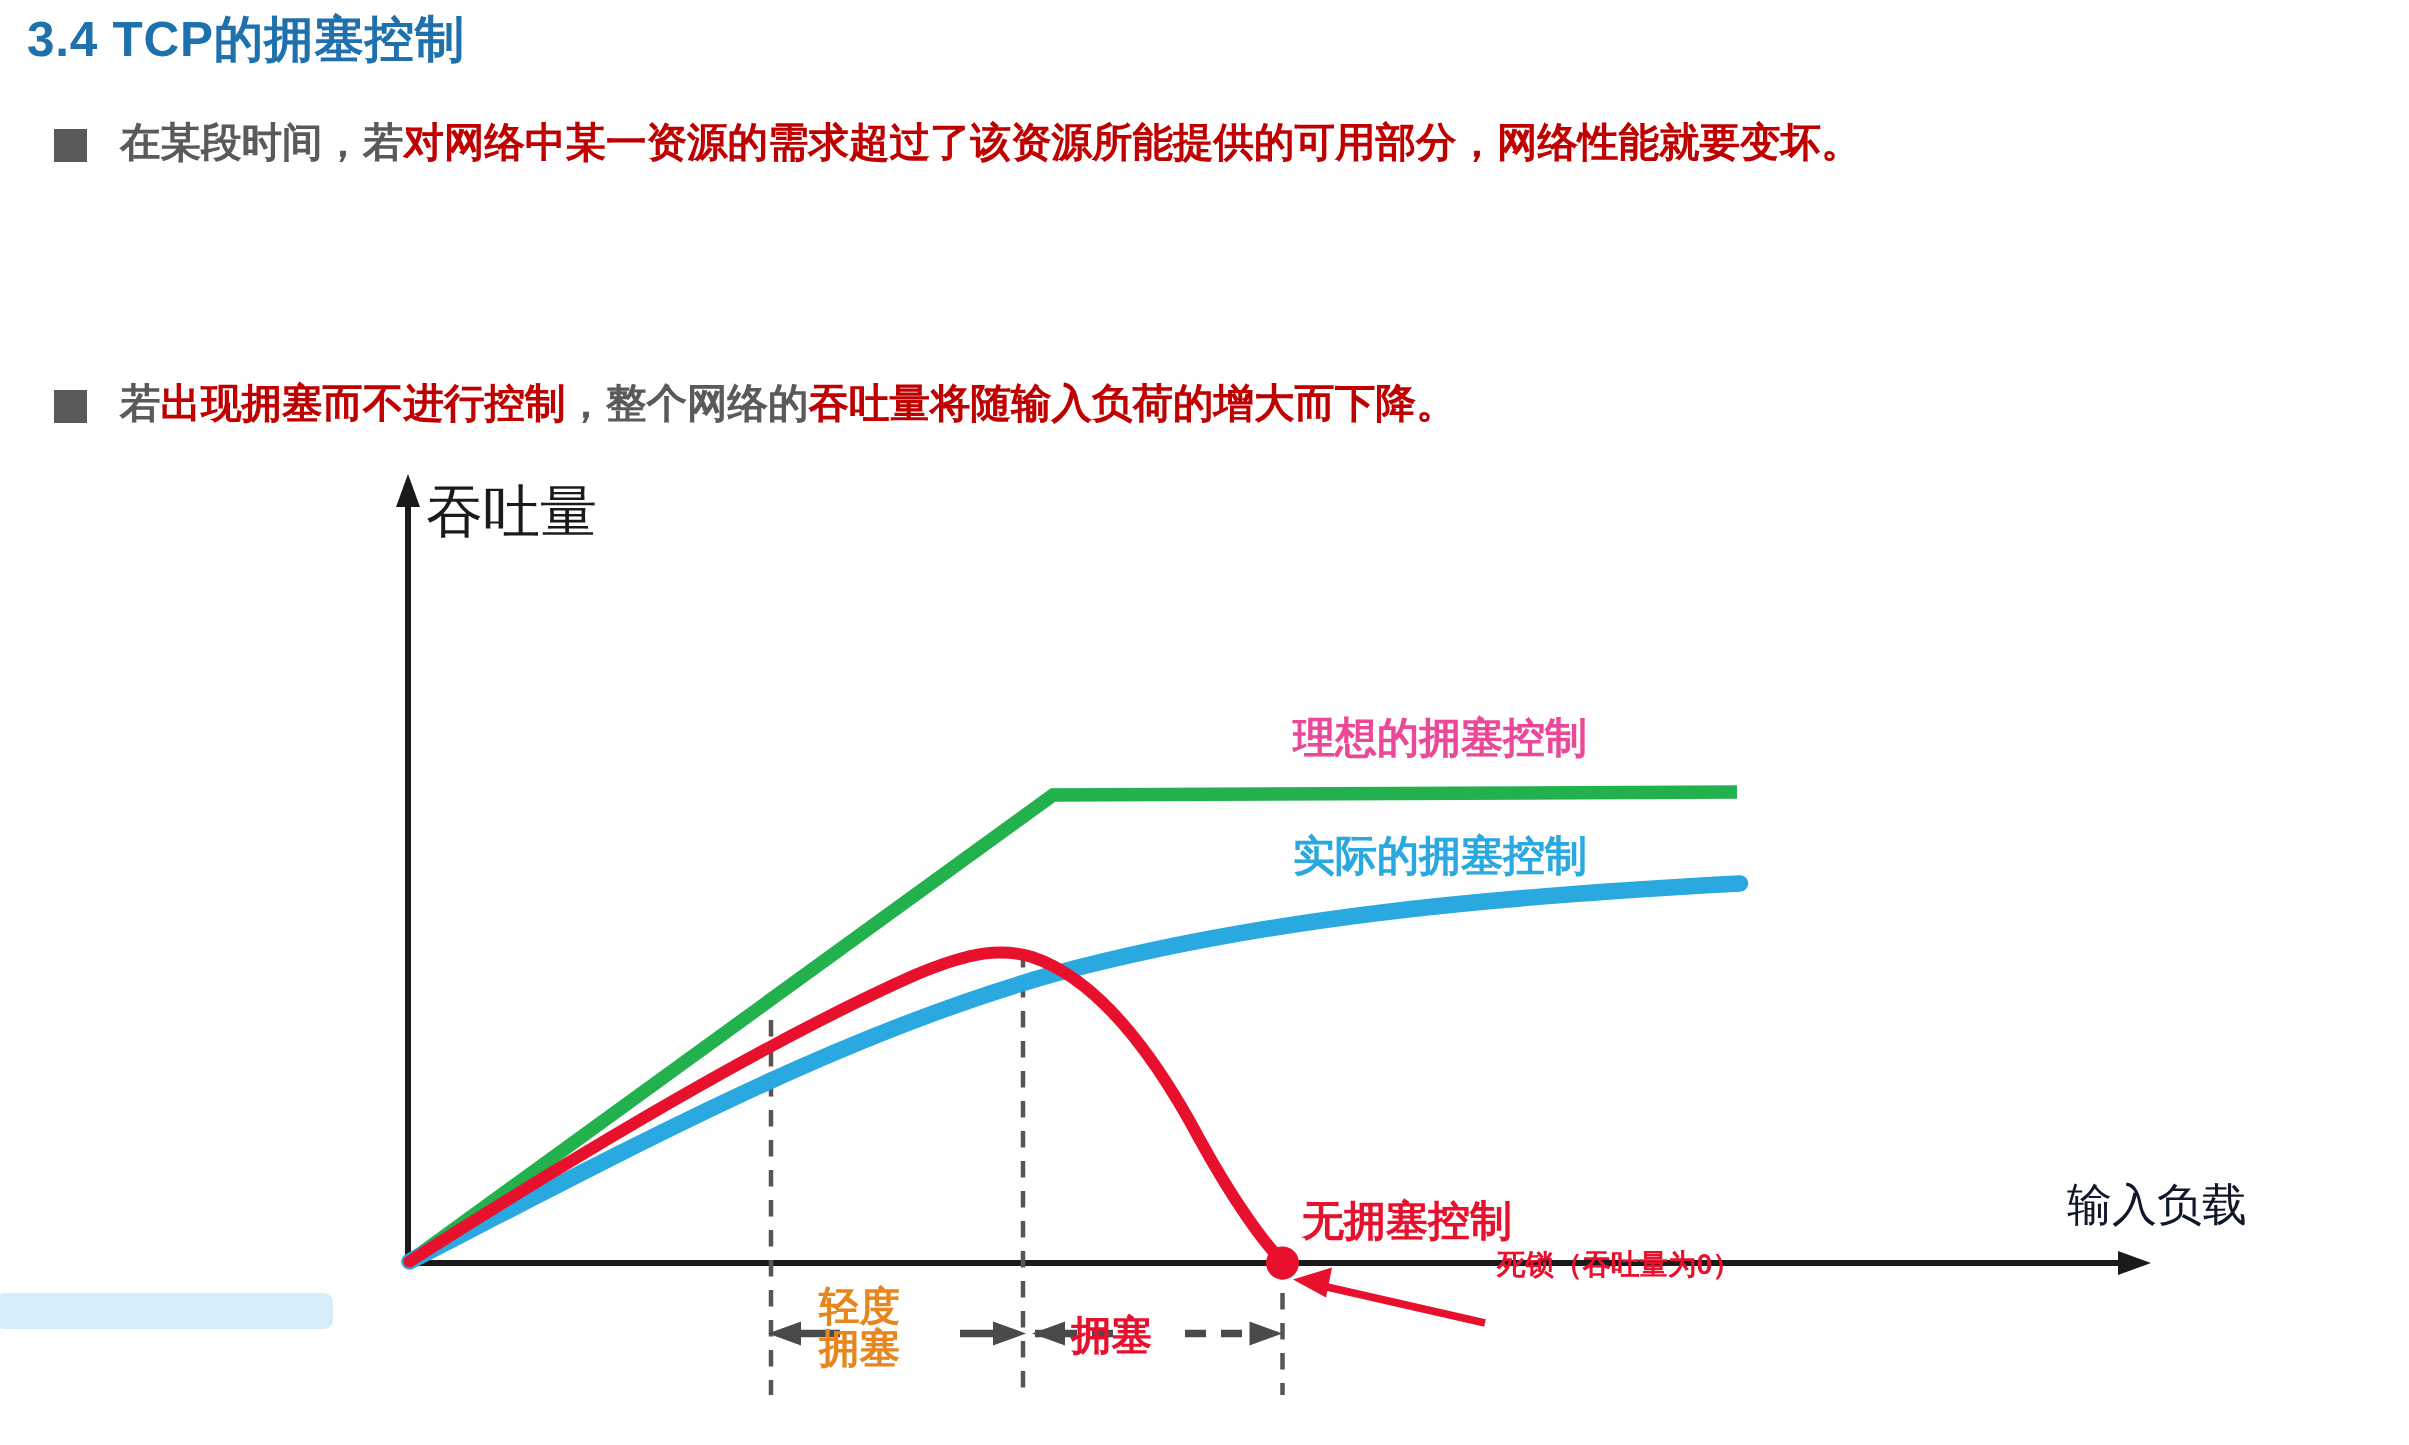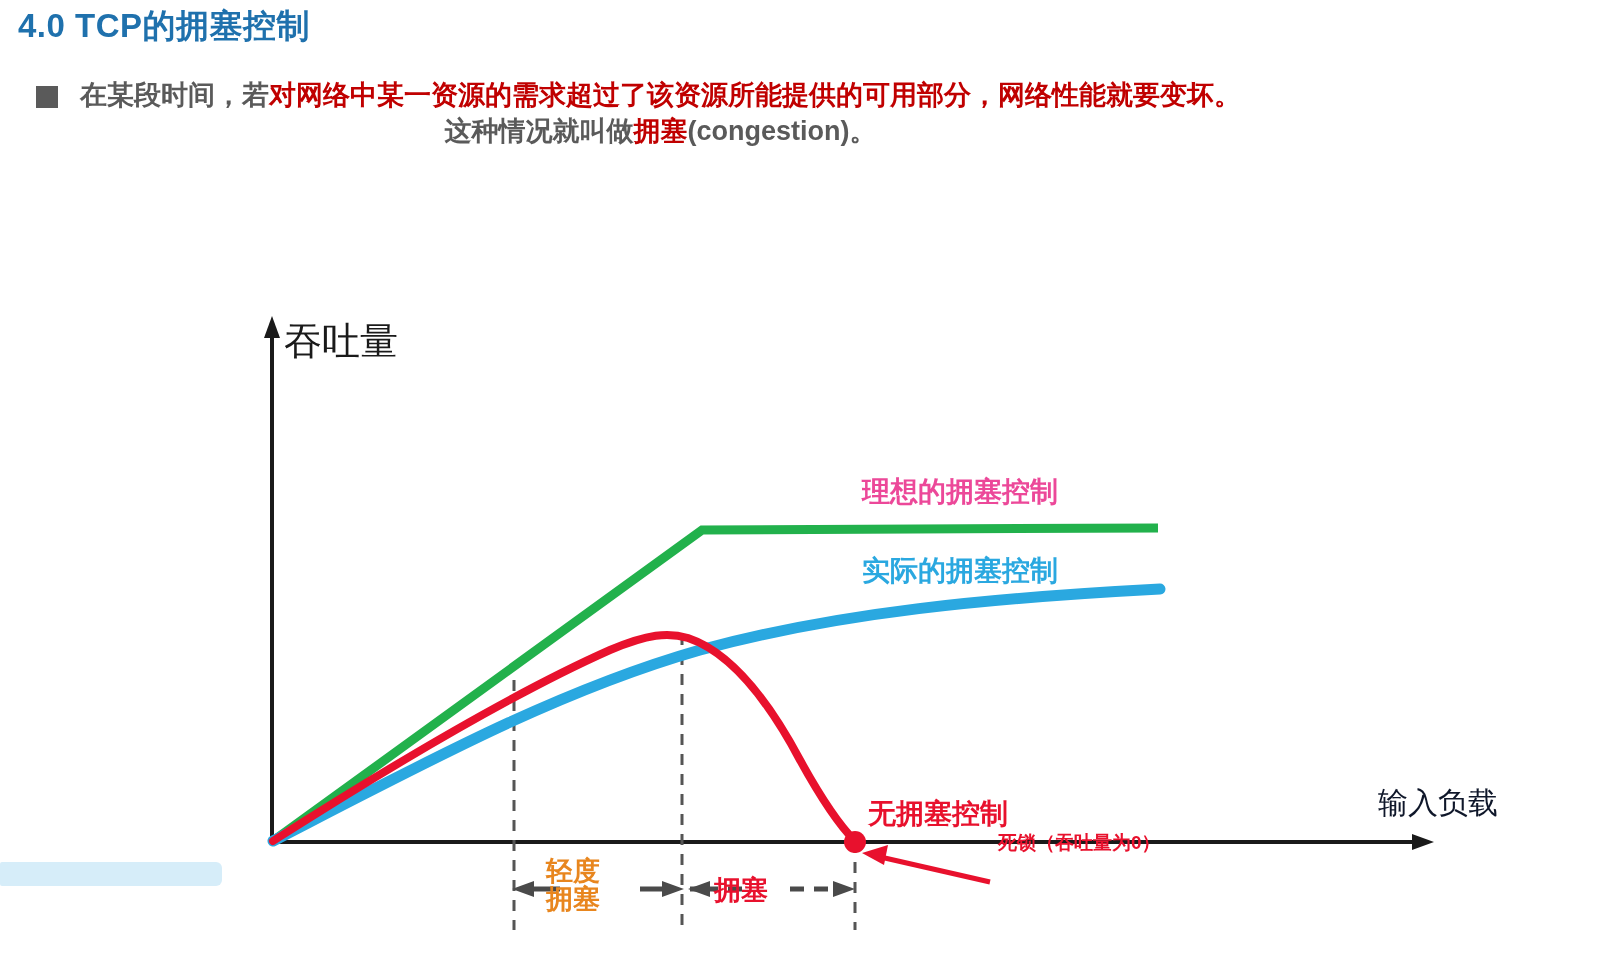--- a/index.html
+++ b/index.html
@@ -59,21 +59,21 @@
   .bullet-text {
     font-size: 27px;
     font-weight: bold;
     line-height: 1.32;
     color: #5a5a5a;
     white-space: nowrap;
   }
   .hl-red { color: #c00000; }
   .hl-dark { color: #5a5a5a; }
 
-  #bullet-1 { left: 36px; top: 78px; text-align: center; }
+  #bullet-1 { left: 36px; top: 78px; }
   #bullet-2 { left: 98px; top: 186px; }
   #bullet-3 { left: 36px; top: 252px; }
   #bullet-2 .bullet-text { font-size: 26px; font-weight: bold; color: #6e6e6e; }
 
   
   .deco-band {
     position: absolute;
     left: 0;
     top: 862px;
     width: 222px;
@@ -139,31 +139,36 @@
     top: 872px;
     font-size: 27px;
     color: #e8112d;
   }
 </style>
 </head>
 <body>
 
 <div class="slide">
 
-  <div class="slide-title">4.0 TCP的拥塞控制</div>
+  <div class="slide-title">3.4 TCP的拥塞控制</div>
 
   <div class="bullet-block" id="bullet-1">
     <div class="bullet-marker-filled"></div>
     <div class="bullet-text">
       <div><span class="hl-dark">在某段时间，若</span><span class="hl-red">对网络中某一资源的需求超过了该资源所能提供的可用部分，网络性能就要变坏。</span></div>
-      <div><span class="hl-dark">这种情况就叫做</span><span class="hl-red">拥塞</span><span class="hl-dark">(congestion)。</span></div>
     </div>
   </div>
 
 
+  <div class="bullet-block" id="bullet-3">
+    <div class="bullet-marker-filled"></div>
+    <div class="bullet-text">
+      <div><span class="hl-dark">若</span><span class="hl-red">出现拥塞而不进行控制</span><span class="hl-dark">，整个网络的</span><span class="hl-red">吞吐量将随输入负荷的增大而下降。</span></div>
+    </div>
+  </div>
 
   <div class="deco-band"></div>
 
   <div>
     <svg class="chart-svg" width="1606" height="963" viewBox="0 0 1606 963" style="position:absolute;left:0;top:0;">
 
       <g>
         <line x1="272" y1="842" x2="272" y2="330" stroke="#1a1a1a" stroke-width="4"></line>
         <polygon points="272,316 264,338 280,338" fill="#1a1a1a"></polygon>
       </g>

